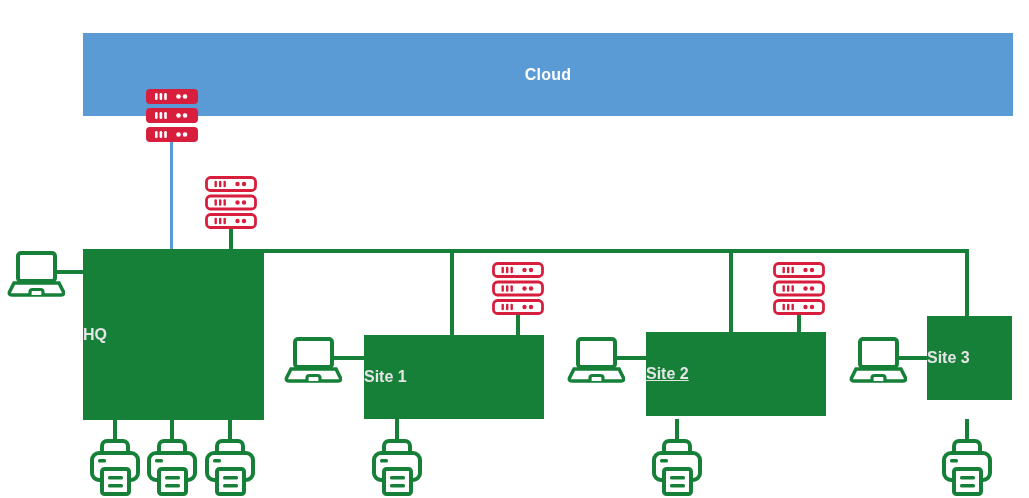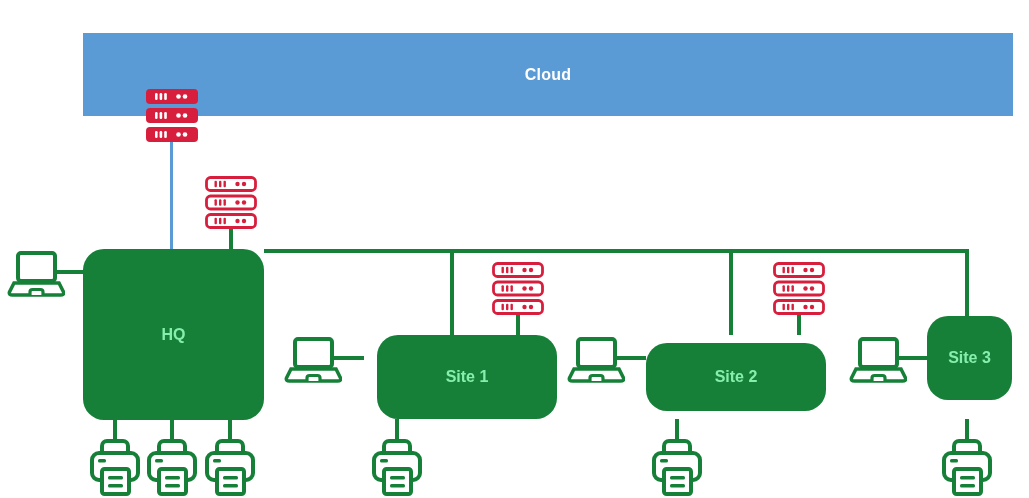--- a/index.html
+++ b/index.html
@@ -10,26 +10,26 @@
   }
   .abs{position:absolute;}
   
   .cloud-bar{
     left:83px;top:33px;width:930px;height:83px;background:#5B9BD5;
     display:flex;align-items:center;justify-content:center;
     color:#ffffff;font-size:16px;font-weight:600;letter-spacing:.2px;
   }
   
   .site-box{
-    background:#168039;display:flex;align-items:center;justify-content:center;
-    color:#86efac;font-size:16px;font-weight:600;border-radius:21px;
+    background:#168039;display:flex;align-items:center;
+    color:#e5e5e5;font-size:16px;font-weight:600;
   }
   .box-hq{left:83px;top:249px;width:181px;height:171px;}
-  .box-site1{left:364px;top:335px;width:180px;height:84px;margin-left:13px;}
-  .box-site2{left:646px;top:343px;width:180px;height:68px;}
+  .box-site1{left:364px;top:335px;width:180px;height:84px;}
+  .box-site2{left:646px;top:332px;width:180px;height:84px;text-decoration:underline;}
   .box-site3{left:927px;top:316px;width:85px;height:84px;}
   
   .ln{background:#168039;}
   .ln-blue{background:#5B9BD5;}
   .l-cloud-drop{left:170px;top:140px;width:3px;height:110px;}
   .l-hqsrv{left:229px;top:226px;width:4px;height:24px;}
   .l-bus{left:264px;top:249px;width:705px;height:4px;}
   .l-drop1{left:450px;top:251px;width:4px;height:84px;}
   .l-drop2{left:729px;top:251px;width:4px;height:84px;}
   .l-drop3{left:965px;top:251px;width:4px;height:84px;}

